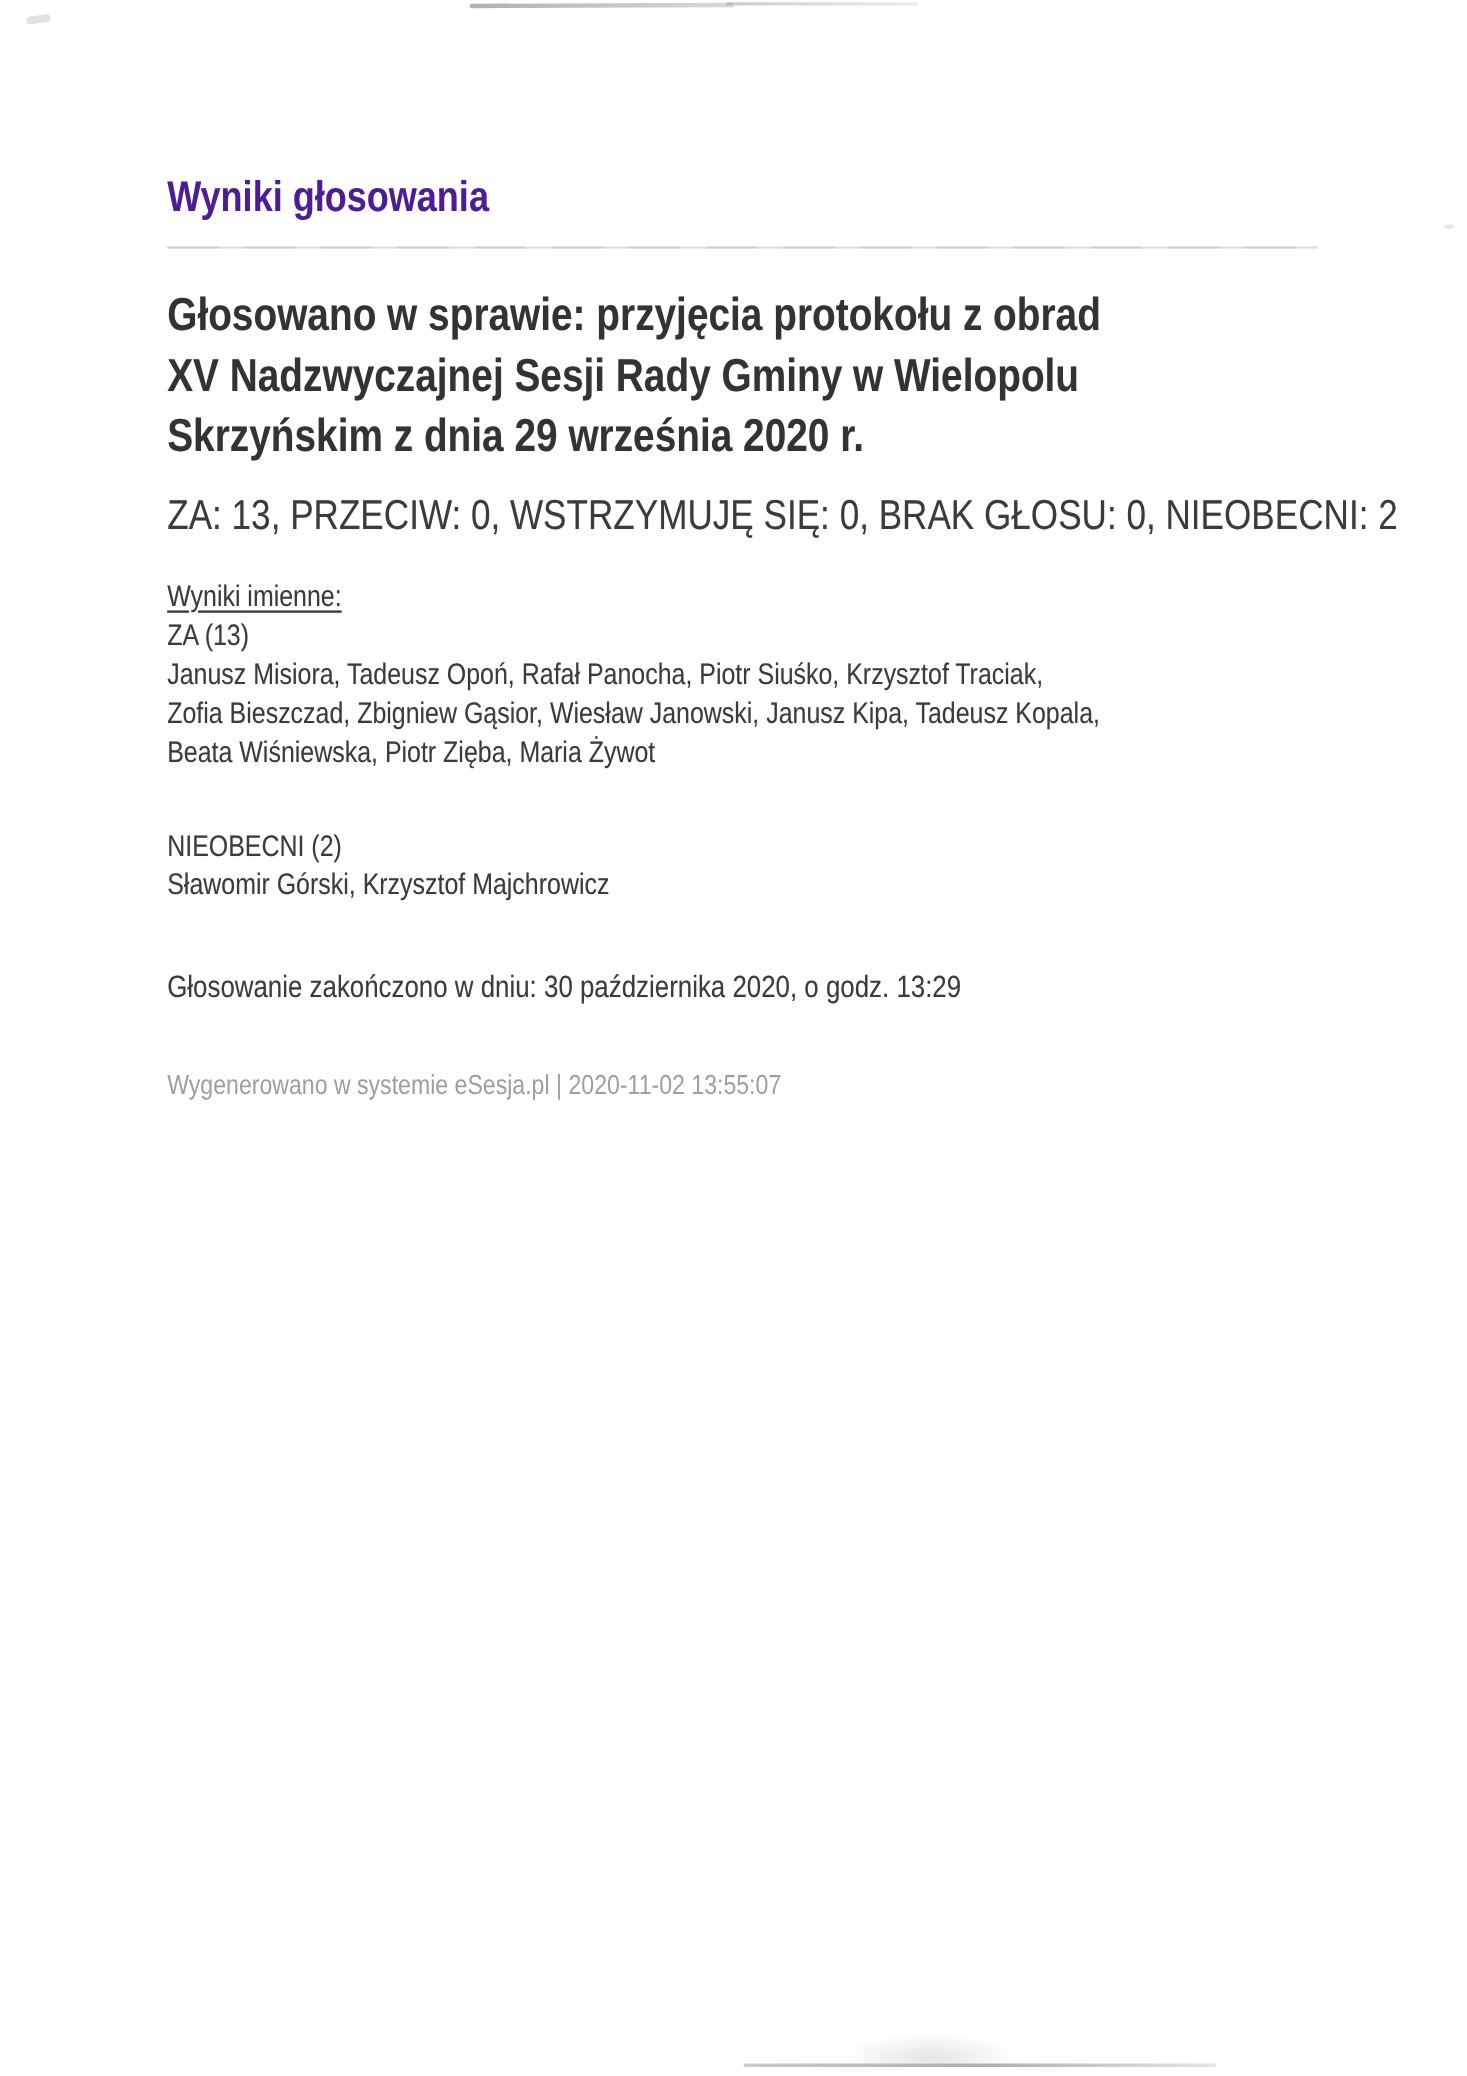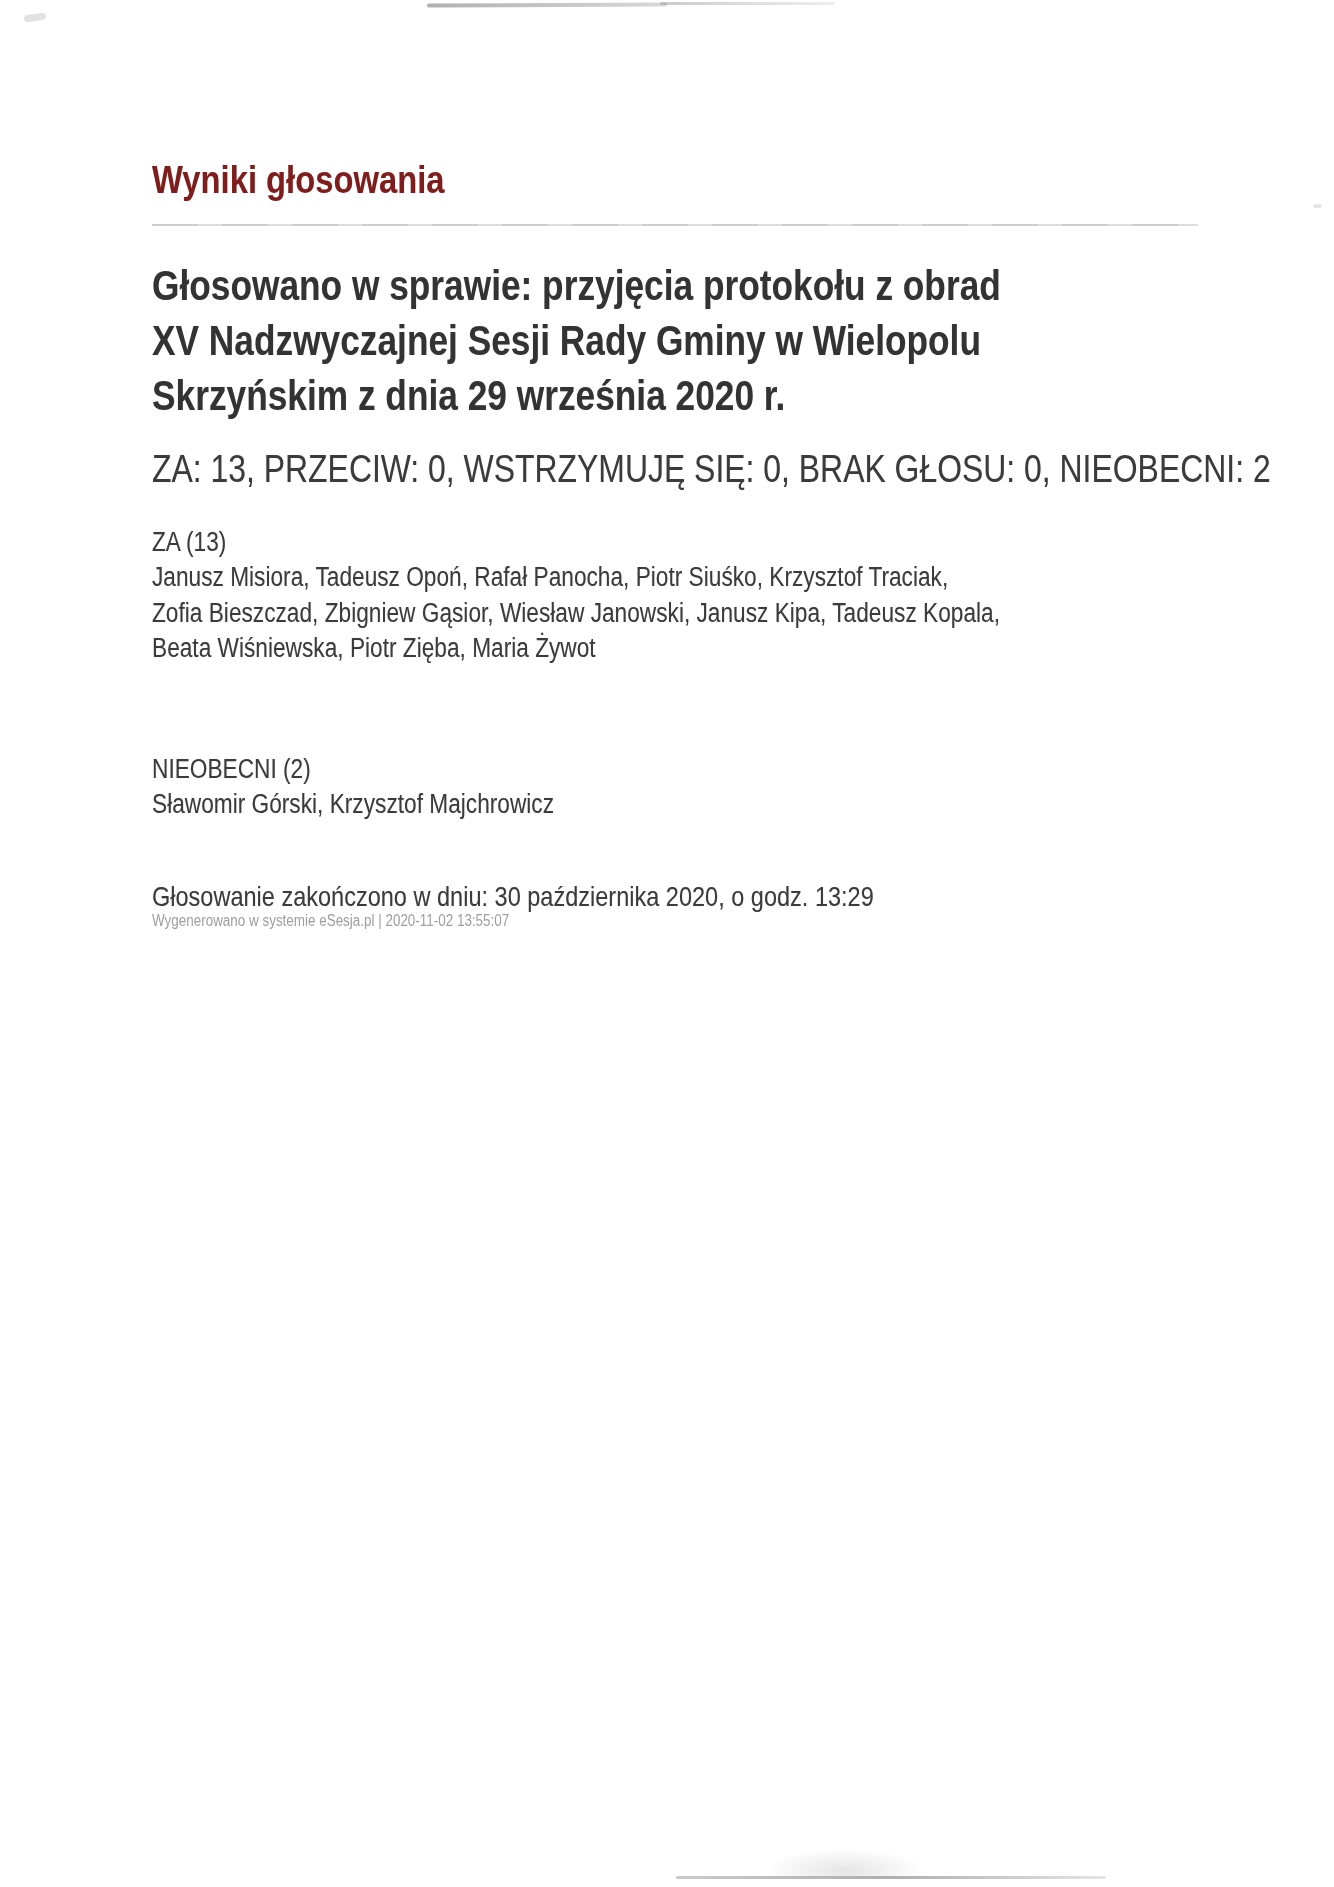--- a/index.html
+++ b/index.html
@@ -21,21 +21,21 @@
   
   .sq{
     display:inline-block;
     transform:scaleX(0.84);
     transform-origin:0 50%;
     white-space:nowrap;
     text-shadow:0 0 1px rgba(90,90,90,0.30);
   }
   .doc-title{
     top:158px;left:152px;
-    font-size:39px;font-weight:bold;color:#7f1d1d;
+    font-size:39px;font-weight:bold;color:#4c1d95;
     line-height:44px;
   }
   .divider{
     top:224px;left:152px;width:1046px;height:2px;
     background:repeating-linear-gradient(90deg,var(--divider) 0 46px,#d9d9d9 46px 70px);
     opacity:.85;
   }
   .question{
     top:258px;left:152px;
     font-size:42px;font-weight:bold;color:#333333;
@@ -52,22 +52,22 @@
   .named .underlined{text-decoration:underline;text-underline-offset:4px;}
   .absent{
     top:740px;left:152px;
     font-size:27px;line-height:35.4px;margin-top:12px;
   }
   .closing{
     top:879px;left:152px;
     font-size:28px;line-height:35px;
   }
   .footer{
-    top:905px;left:152px;
-    font-size:16px;line-height:32px;
+    top:971px;left:152px;
+    font-size:25px;line-height:32px;
     color:var(--muted);
   }
   .footer .sq{text-shadow:none;}
   
   .art{pointer-events:none;}
   .art-top-1{left:427px;top:3px;width:240px;height:4px;
     background:linear-gradient(90deg,rgba(150,150,150,.75),rgba(170,170,170,.45));
     border-radius:2px;transform:rotate(-.2deg);}
   .art-top-2{left:660px;top:2px;width:175px;height:3px;
     background:linear-gradient(90deg,rgba(160,160,160,.55),rgba(190,190,190,.25));
@@ -103,20 +103,21 @@
   <div><span class="sq">Głosowano w sprawie: przyjęcia protokołu z obrad</span></div>
   <div><span class="sq">XV Nadzwyczajnej Sesji Rady Gminy w Wielopolu</span></div>
   <div><span class="sq">Skrzyńskim z dnia 29 września 2020 r.</span></div>
 </h2>
 
 <div class="abs summary">
   <span class="sq">ZA: 13, PRZECIW: 0, WSTRZYMUJĘ SIĘ: 0, BRAK GŁOSU: 0, NIEOBECNI: 2</span>
 </div>
 
 <div class="abs named">
+  <div><span class="sq underlined">Wyniki imienne:</span></div>
   <div><span class="sq">ZA (13)</span></div>
   <div><span class="sq">Janusz Misiora, Tadeusz Opoń, Rafał Panocha, Piotr Siuśko, Krzysztof Traciak,</span></div>
   <div><span class="sq">Zofia Bieszczad, Zbigniew Gąsior, Wiesław Janowski, Janusz Kipa, Tadeusz Kopala,</span></div>
   <div><span class="sq">Beata Wiśniewska, Piotr Zięba, Maria Żywot</span></div>
 </div>
 
 <div class="abs absent">
   <div><span class="sq">NIEOBECNI (2)</span></div>
   <div><span class="sq">Sławomir Górski, Krzysztof Majchrowicz</span></div>
 </div>

